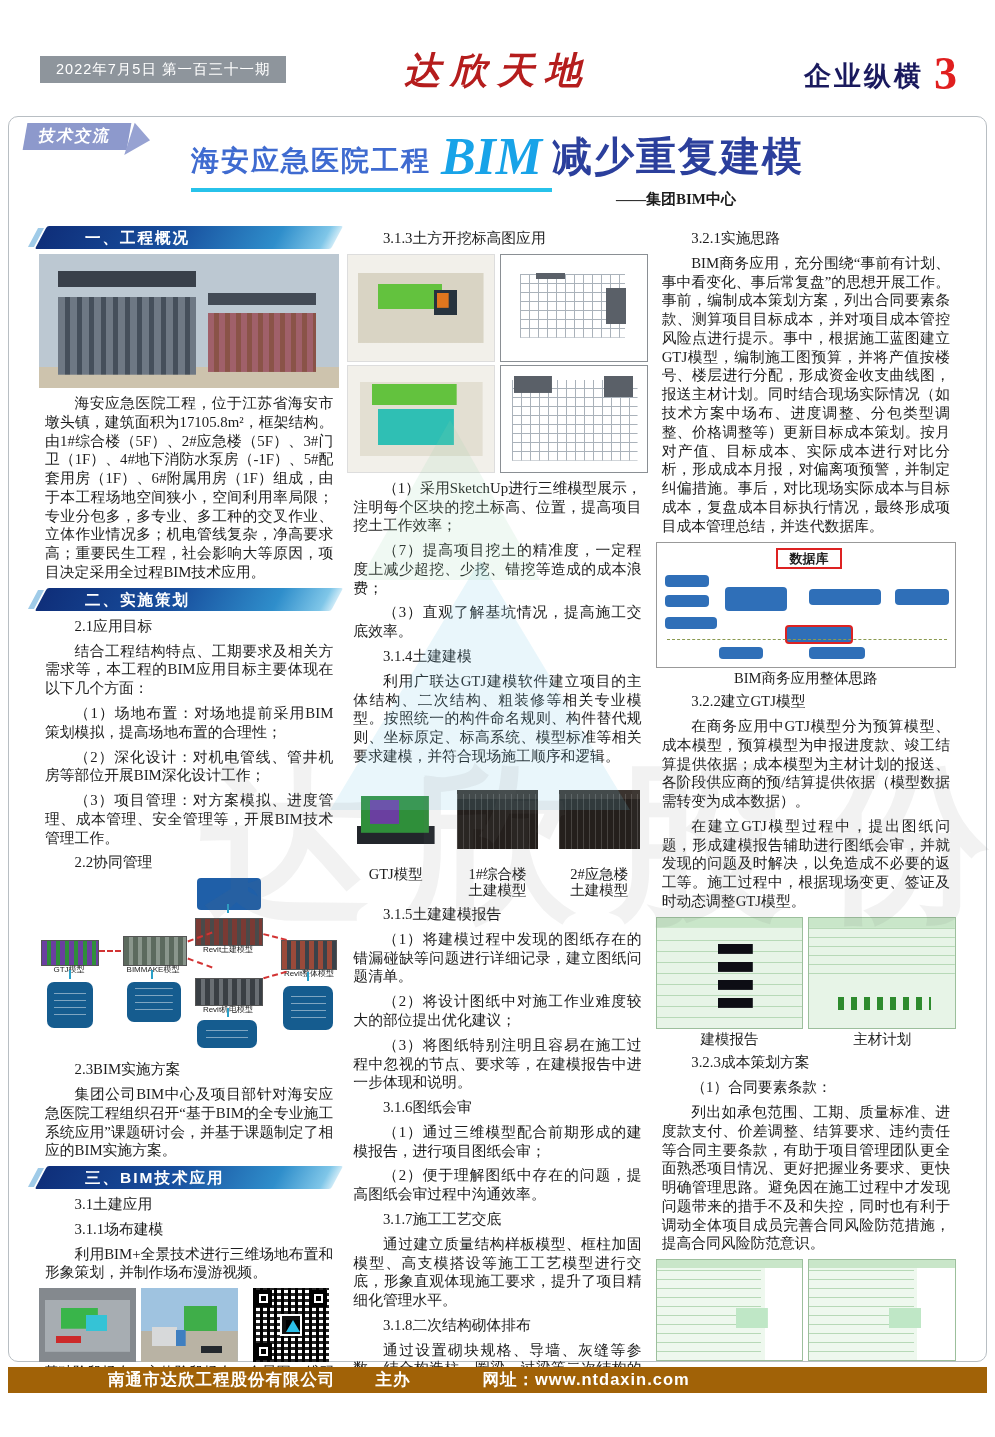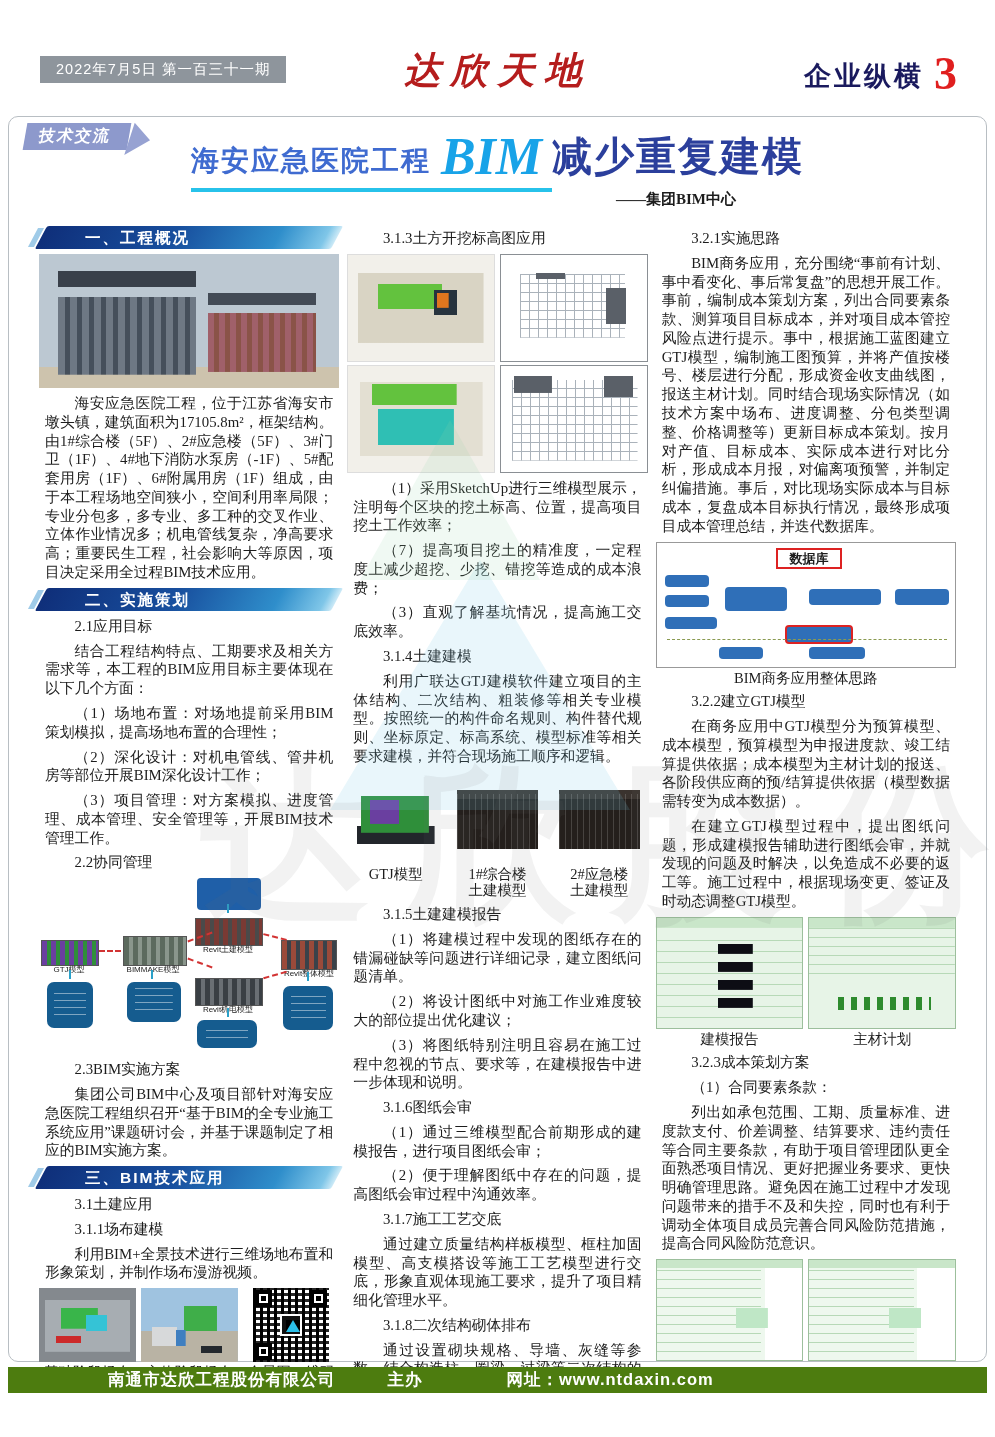--- a/index.html
+++ b/index.html
@@ -159,23 +159,23 @@
   
   .wm-tri{position:absolute;left:330px;top:560px;width:0;height:0;z-index:3;pointer-events:none;
       border-left:150px solid transparent;border-right:150px solid transparent;
       border-bottom:250px solid rgba(120,200,230,.16);}
   .wm-tri2{position:absolute;left:360px;top:420px;width:0;height:0;z-index:3;pointer-events:none;
       border-left:90px solid transparent;border-right:90px solid transparent;
       border-bottom:160px solid rgba(150,210,170,.14);}
   .wm-text{position:absolute;left:200px;top:730px;z-index:3;pointer-events:none;
       font-size:170px;font-weight:bold;letter-spacing:36px;color:rgba(110,110,110,.09);white-space:nowrap;}
   
-  .footer{position:absolute;left:8px;right:8px;top:1367px;height:26px;background:#4d7c0f;
+  .footer{position:absolute;left:8px;right:8px;top:1367px;height:26px;background:#a16207;
       display:flex;align-items:center;color:#fff;font-family:"Liberation Sans",sans-serif;
-      font-size:16.5px;font-weight:bold;letter-spacing:1px;gap:12px;}
+      font-size:16.5px;font-weight:bold;letter-spacing:1px;}
   .footer .co{margin-left:100px;}
   .footer .host{margin-left:40px;}
   .footer .web{margin-left:72px;}
   .footer .em{margin-left:76px;}
 </style>
 </head>
 <body>
 
 <div class="page">
 

